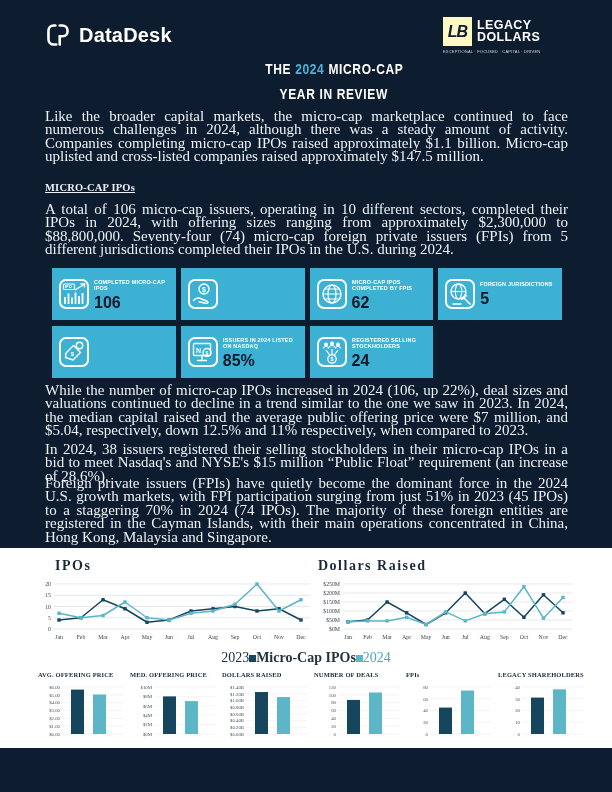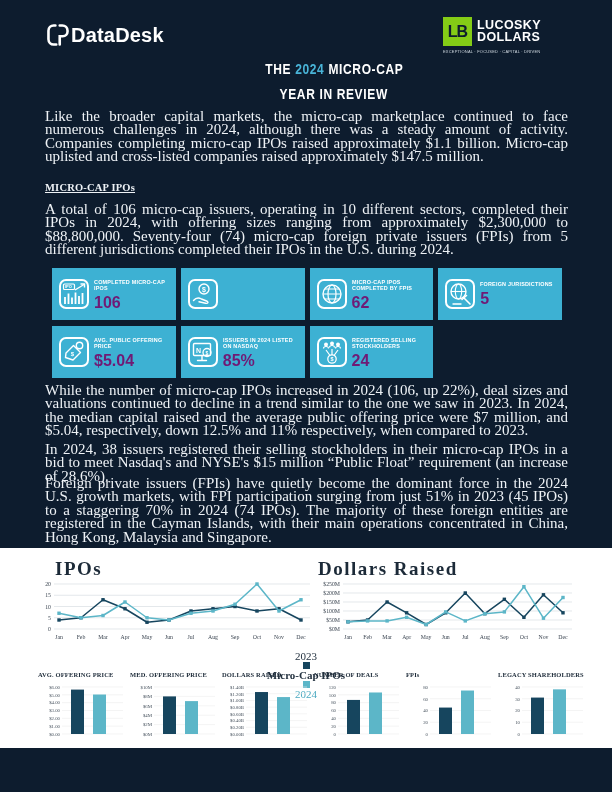--- a/index.html
+++ b/index.html
@@ -3,27 +3,27 @@
 <meta charset="utf-8">
 <style>
   * { margin:0; padding:0; box-sizing:border-box; }
   html,body { background:#5a5a5a; }
   .page {
     position:relative; width:612px; height:792px; margin:0 auto;
     background:#0d1c2e; overflow:hidden;
     font-family:"Liberation Sans", sans-serif;
   }
   
-  .brand-dd { position:absolute; left:45px; top:22px; display:flex; align-items:center; gap:0; }
+  .brand-dd { position:absolute; left:45px; top:22px; display:flex; align-items:center; gap:8px; }
   .brand-dd svg { display:block; }
   .brand-dd .dd-text { color:#fff; font-size:20px; font-weight:600; letter-spacing:.2px; }
   .brand-lb { position:absolute; right:27px; top:17px; width:142px; }
   .lb-row { display:flex; align-items:center; gap:5px; }
-  .lb-box { width:29px; height:29px; background:#84cc16; color:#0d1c2e; font-weight:800; font-size:16px;
-            display:flex; align-items:center; justify-content:center; letter-spacing:-1px; }
+  .lb-box { width:29px; height:29px; background:#fef9c3; color:#0d1c2e; font-weight:800; font-size:16px;
+            display:flex; align-items:center; justify-content:center; letter-spacing:-1px;font-style:italic; }
   .lb-names { color:#fff; font-weight:800; font-size:12.5px; line-height:11.5px; letter-spacing:.4px; }
   .lb-tagline { margin-top:3px; color:#cfd8e0; font-size:8px; letter-spacing:.4px; white-space:nowrap;
                 transform:scale(0.5); transform-origin:left top; width:200%; }
   .doc-title { position:absolute; left:0; width:100%; text-align:center; color:#fff; font-weight:bold;margin-left:28px; }
   .doc-title .cond { display:inline-block; transform:scaleX(0.8); font-size:15px; letter-spacing:.8px; }
   .t1 { top:60px; } .t2 { top:85px; }
   .accent { color:#49b4d8; }
   
   .para { position:absolute; left:45px; width:523px; color:#eef2f6;
           font-family:"Liberation Serif", serif; font-size:15px; line-height:13.4px;
@@ -34,31 +34,31 @@
               text-decoration:underline; letter-spacing:.2px; }
   
   .tiles { position:absolute; left:52px; top:268px; width:510px;
            display:grid; grid-template-columns:repeat(4,1fr); gap:6px 5px; }
   .tile { height:52px; background:#3db1d3; display:flex; align-items:center; padding:4px 4px 4px 6px; }
   .tile-icon { flex:0 0 32px; }
   .tile-icon svg { display:block; }
   .tile-text { margin-left:4px; display:flex; flex-direction:column; justify-content:center; min-width:0; }
   .tile-label { color:#fff; font-weight:bold; font-size:8px; line-height:8.8px; letter-spacing:.3px;
                 transform:scale(0.68); transform-origin:left center; width:147%; }
-  .tile-value { color:#701a75; font-weight:bold; font-size:16px; line-height:16px; margin-top:1px; }
+  .tile-value { color:#0f172a; font-weight:bold; font-size:16px; line-height:16px; margin-top:1px; }
   
   .panel { position:absolute; left:0; top:548px; width:612px; height:200px; background:#ffffff; }
   .lc-title { position:absolute; color:#1c2a38; font-family:"Liberation Serif", serif;
-              font-weight:bold; font-size:19px; letter-spacing:1.5px; }
+              font-weight:bold; font-size:14px; letter-spacing:1.5px; }
   .lct-1 { left:55px; top:10px; } .lct-2 { left:318px; top:10px; }
   .lc { position:absolute; top:32px; height:62px; }
   .lc-1 { left:40px; width:272px; } .lc-2 { left:316px; width:258px; }
   .legend { position:absolute; top:102px; left:0; width:100%;
             display:flex; justify-content:center; align-items:center; 
-            font-family:"Liberation Serif", serif; font-size:11px; color:#243240;flex-direction:column; }
+            font-family:"Liberation Serif", serif; font-size:14px; color:#243240; }
   .legend .sq { width:7px; height:7px; display:inline-block; }
   .sq-navy { background:#16455e; } .sq-teal { background:#5cb6c8; }
   .legend .bold { font-weight:bold; }
   .legend .teal-text { color:#4aa9c0; }
   .small-charts { position:absolute; left:38px; top:120px; width:546px;
                   display:flex; justify-content:space-between; }
   .sc { width:86px; }
   .sc-title { color:#1c2a38; font-family:"Liberation Serif", serif; font-weight:bold;
               font-size:9px; letter-spacing:.2px; white-space:nowrap;
               transform:scale(0.72); transform-origin:left bottom; width:139%; }
@@ -77,21 +77,21 @@
         <path d="M17 4 H20 C23.3 4 26 6.7 26 10 V11 C26 14 23.6 16.4 20.6 16.4 H17 V26" fill="none" stroke="#fff" stroke-width="3" stroke-linecap="round"></path>
       </svg>
     </span>
     <span class="dd-text">DataDesk</span>
   </div>
 
   <div class="brand-lb">
     <div class="lb-row">
       <div class="lb-box">LB</div>
       <div class="lb-names">
-        <div>LUCOSKY</div>
+        <div>LEGACY</div>
         <div>DOLLARS</div>
       </div>
     </div>
     <div class="lb-tagline">EXCEPTIONAL · FOCUSED · CAPITAL · DRIVEN</div>
   </div>
 
   <div class="doc-title t1">
     <span class="cond">
       <span>THE</span>
       <span class="accent">2024</span>
@@ -170,24 +170,20 @@
     </div>
 
     <div class="tile">
       <span class="tile-icon">
         <svg width="32" height="32" viewBox="0 0 32 32">
           <rect x="2" y="2" width="28" height="28" rx="6" fill="none" stroke="#fff" stroke-width="2"></rect>
           <circle cx="21.5" cy="9.5" r="3.2" fill="none" stroke="#fff" stroke-width="1.4"></circle>
           <path d="M8 17 L15.5 9.5 L22.5 16.5 L15 24 L7.5 21.5 Z" fill="none" stroke="#fff" stroke-width="1.4" stroke-linejoin="round"></path>
           <text x="14.5" y="19.6" text-anchor="middle" font-size="6" fill="#fff" font-family="Liberation Sans, sans-serif" font-weight="bold">$</text>
         </svg>
-      </span>
-      <span class="tile-text">
-        <span class="tile-label">AVG. PUBLIC OFFERING PRICE</span>
-        <span class="tile-value">$5.04</span>
       </span>
     </div>
 
     <div class="tile">
       <span class="tile-icon">
         <svg width="32" height="32" viewBox="0 0 32 32">
           <rect x="2" y="2" width="28" height="28" rx="6" fill="none" stroke="#fff" stroke-width="2"></rect>
           <rect x="6.5" y="7.5" width="17" height="12" rx="1" fill="none" stroke="#fff" stroke-width="1.4"></rect>
           <text x="11.5" y="16.5" text-anchor="middle" font-size="7" fill="#fff" font-family="Liberation Sans, sans-serif" font-weight="bold">N</text>
           <circle cx="20" cy="16.5" r="4" fill="none" stroke="#fff" stroke-width="1.3"></circle>

